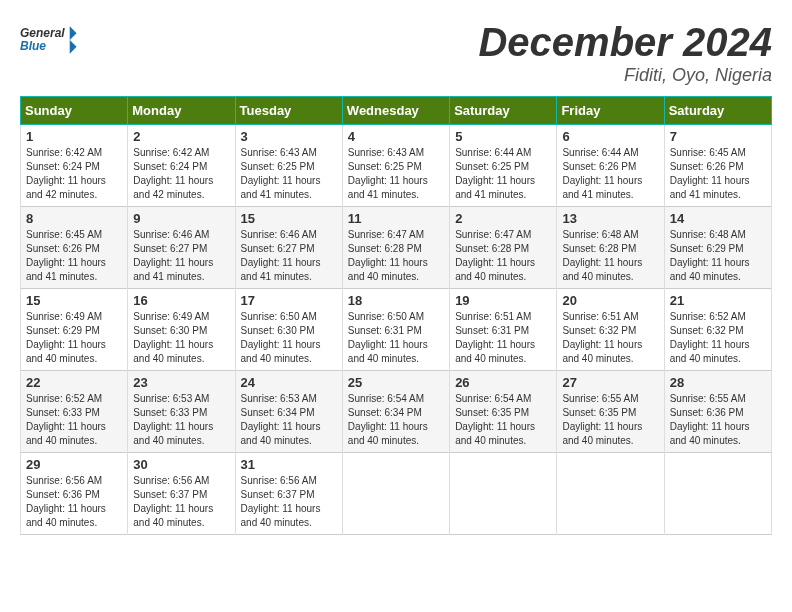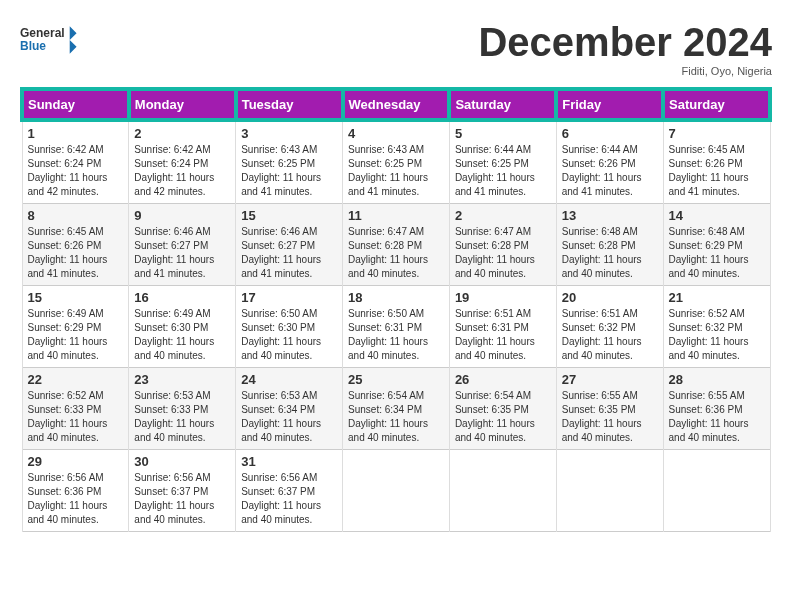--- a/index.html
+++ b/index.html
@@ -8,51 +8,52 @@
       background: #fff;
       width: 792px;
       min-height: 612px;
       padding: 20px;
     }
     .header-area {
       display: flex;
       justify-content: space-between;
       align-items: flex-start;
       margin-bottom: 10px;
+      font-style: italic;
     }
     .logo {
       display: flex;
       align-items: center;
       gap: 4px;
     }
     .title-area {
       text-align: right;
     }
     .month-title {
       font-size: 40px;
       font-weight: bold;
       color: #333;
     }
     .location {
-      font-size: 11px;
+      font-size: 18px;
       color: #555;
     }
     table {
       width: 100%;
       border-collapse: collapse;
       font-size: 11px;
     }
     thead tr th {
-      background-color: #a21caf;
+      background-color: #4d7c0f;
       color: #fff;
       padding: 6px 4px;
       text-align: left;
       font-size: 13px;
       font-weight: bold;
-      border: 4px solid #14b8a6;
+      border: 1px solid #14b8a6;
     }
     tbody tr {
       border-bottom: 1px solid #ccc;
     }
     tbody tr:nth-child(even) {
       background-color: #f5f5f5;
     }
     tbody tr:nth-child(odd) {
       background-color: #ffffff;
     }

